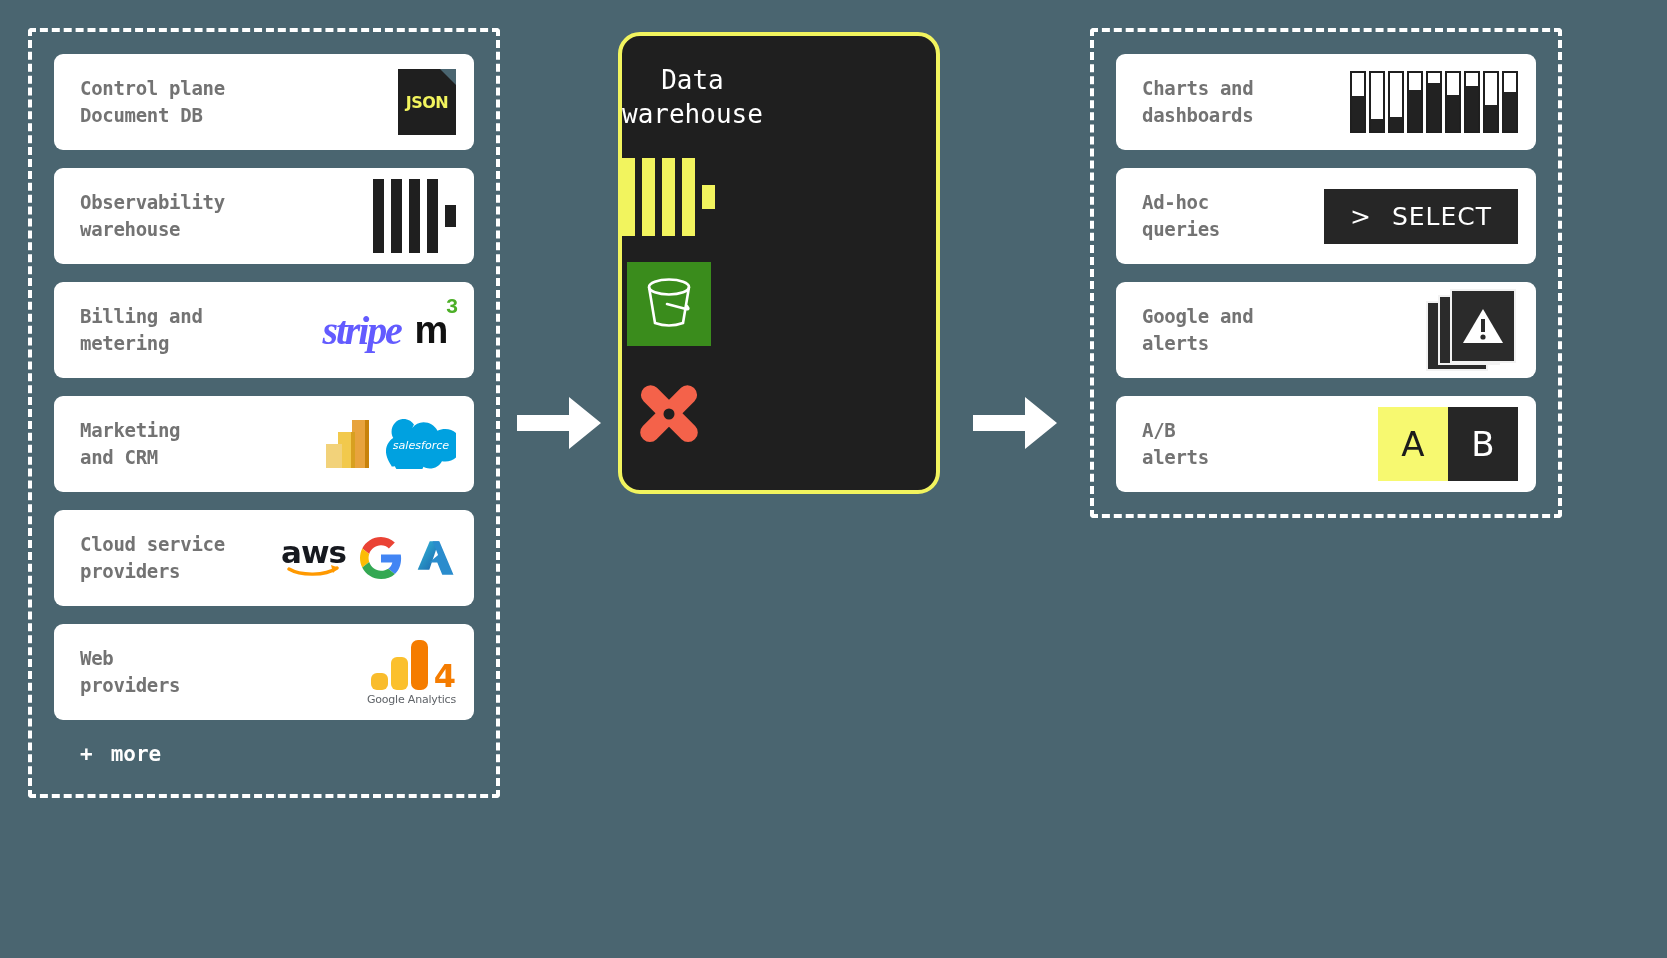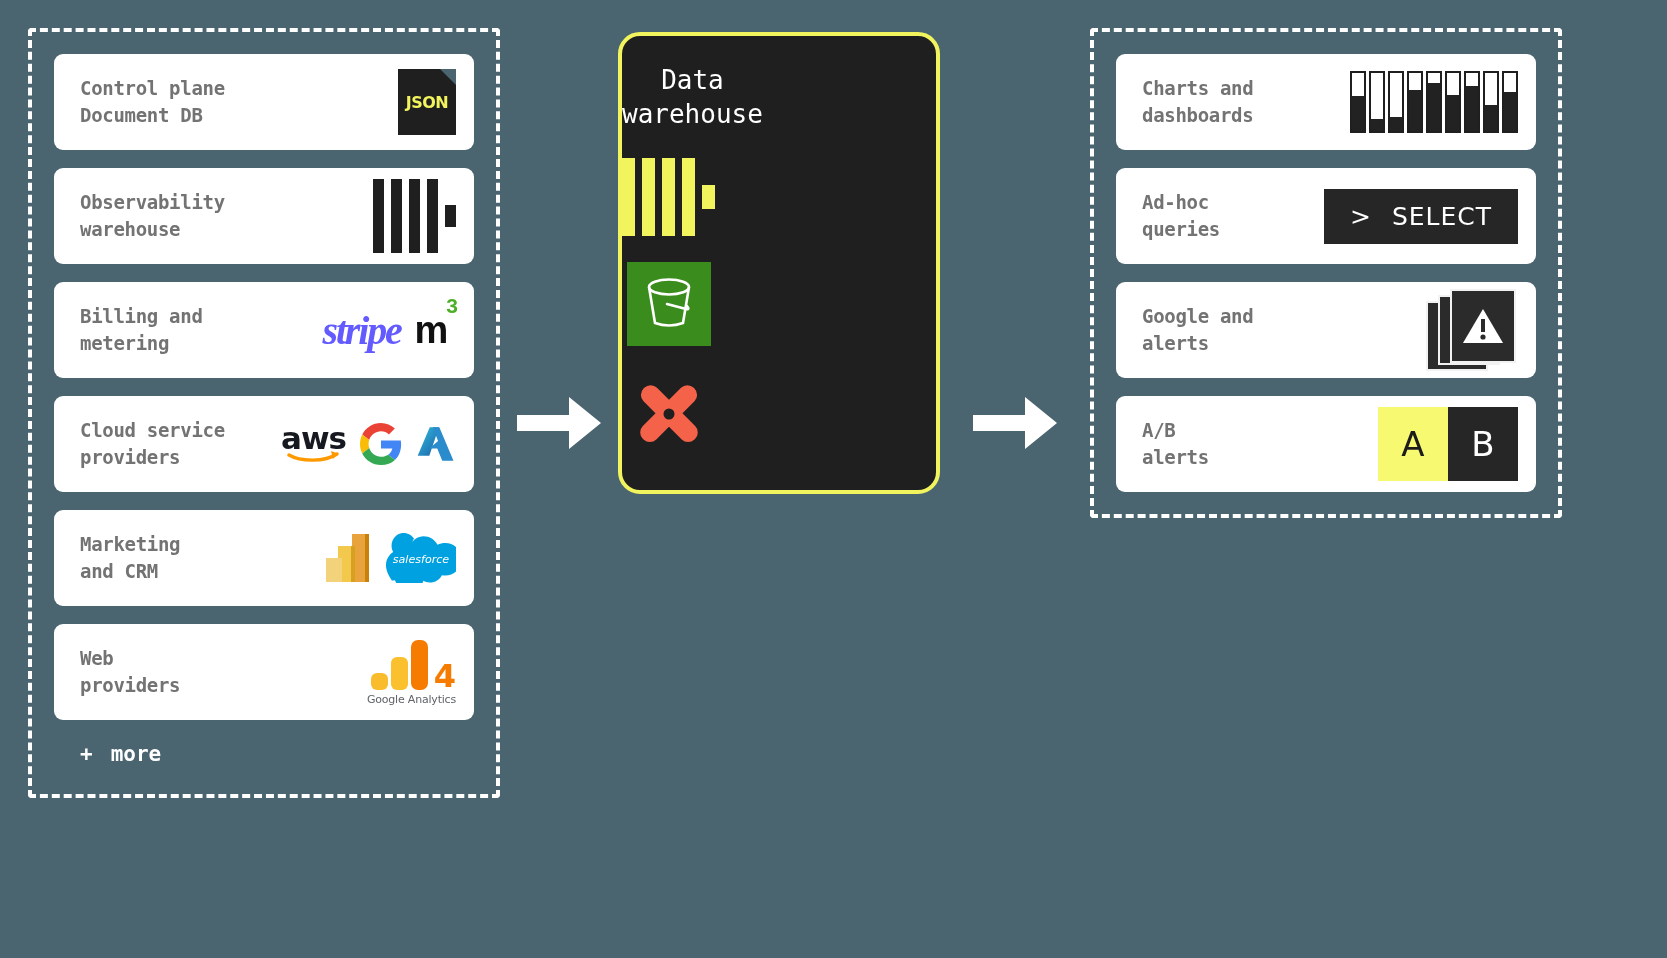--- a/index.html
+++ b/index.html
@@ -239,20 +239,38 @@
     </div>
 
     <div class="card">
       <div class="card-label">Billing and
 metering</div>
       <div class="card-art">
         <div class="stripe-logo">stripe</div>
         <div class="m3-logo">
           <span>m</span><sup>3</sup>
         </div>
+      </div>
+    </div>
+
+    <div class="card">
+      <div class="card-label">Marketing
+and CRM</div>
+      <div class="card-art">
+        <svg class="pbi-logo" viewBox="0 0 48 52">
+          <rect x="28" y="2" width="17" height="48" fill="#c8820b"></rect>
+          <rect x="28" y="2" width="13" height="48" fill="#e8a33d"></rect>
+          <rect x="14" y="14" width="17" height="36" fill="#d8a020"></rect>
+          <rect x="14" y="14" width="13" height="36" fill="#f2c94c"></rect>
+          <rect x="2" y="26" width="16" height="24" fill="#f2d27a"></rect>
+        </svg>
+        <svg class="sf-logo" viewBox="0 0 120 84">
+          <path fill="#00A1E0" d="M49 16c5-6 12-10 20-10 11 0 20 6 25 15 4-2 9-3 14-3 16 0 29 13 29 29s-13 29-29 29c-2 0-4 0-6-.6-4 8-12 13-22 13-4 0-8-1-11-3-4 10-14 17-25 17-12 0-22-8-26-18-2 .4-4 .6-6 .6C14 85 2 73 2 58c0-10 5-19 13-24-2-3-3-7-3-11C12 10 22 0 34 0c7 0 14 4 18 10z" transform="translate(-2,-1) scale(0.96)"></path>
+          <text x="60" y="50" font-family="DejaVu Sans, sans-serif" font-size="19" fill="#ffffff" text-anchor="middle" font-style="italic">salesforce</text>
+        </svg>
       </div>
     </div>
 
     <div class="card">
       <div class="card-label">Cloud service
 providers</div>
       <div class="card-art">
         <div class="aws-logo">
           <span class="w">aws</span>
           <svg class="swoosh" width="52" height="13" viewBox="0 0 52 13">
@@ -273,38 +291,20 @@
                 <stop offset="1" stop-color="#1b5fa8"></stop>
             </linearGradient>
           </defs>
           <path fill="url(#azg)" d="M33 8h22l-23 68 -28 0 z"></path>
           <path fill="#2a8ccd" d="M40 8h16l34 80h-27l-12 -29h-19l21 -18z"></path>
         </svg>
       </div>
     </div>
 
     <div class="card">
-      <div class="card-label">Marketing
-and CRM</div>
-      <div class="card-art">
-        <svg class="pbi-logo" viewBox="0 0 48 52">
-          <rect x="28" y="2" width="17" height="48" fill="#c8820b"></rect>
-          <rect x="28" y="2" width="13" height="48" fill="#e8a33d"></rect>
-          <rect x="14" y="14" width="17" height="36" fill="#d8a020"></rect>
-          <rect x="14" y="14" width="13" height="36" fill="#f2c94c"></rect>
-          <rect x="2" y="26" width="16" height="24" fill="#f2d27a"></rect>
-        </svg>
-        <svg class="sf-logo" viewBox="0 0 120 84">
-          <path fill="#00A1E0" d="M49 16c5-6 12-10 20-10 11 0 20 6 25 15 4-2 9-3 14-3 16 0 29 13 29 29s-13 29-29 29c-2 0-4 0-6-.6-4 8-12 13-22 13-4 0-8-1-11-3-4 10-14 17-25 17-12 0-22-8-26-18-2 .4-4 .6-6 .6C14 85 2 73 2 58c0-10 5-19 13-24-2-3-3-7-3-11C12 10 22 0 34 0c7 0 14 4 18 10z" transform="translate(-2,-1) scale(0.96)"></path>
-          <text x="60" y="50" font-family="DejaVu Sans, sans-serif" font-size="19" fill="#ffffff" text-anchor="middle" font-style="italic">salesforce</text>
-        </svg>
-      </div>
-    </div>
-
-    <div class="card">
       <div class="card-label">Web
 providers</div>
       <div class="card-art">
         <div class="ga-logo">
           <div class="ga-row">
             <div class="bars">
               <svg width="62" height="52" viewBox="0 0 62 52">
                 <rect x="1" y="34" width="17" height="17" rx="6" fill="#f9bc2c"></rect>
                 <rect x="21" y="18" width="17" height="33" rx="6" fill="#fbc02d"></rect>
                 <rect x="41" y="1" width="17" height="50" rx="7" fill="#f57c00"></rect>

